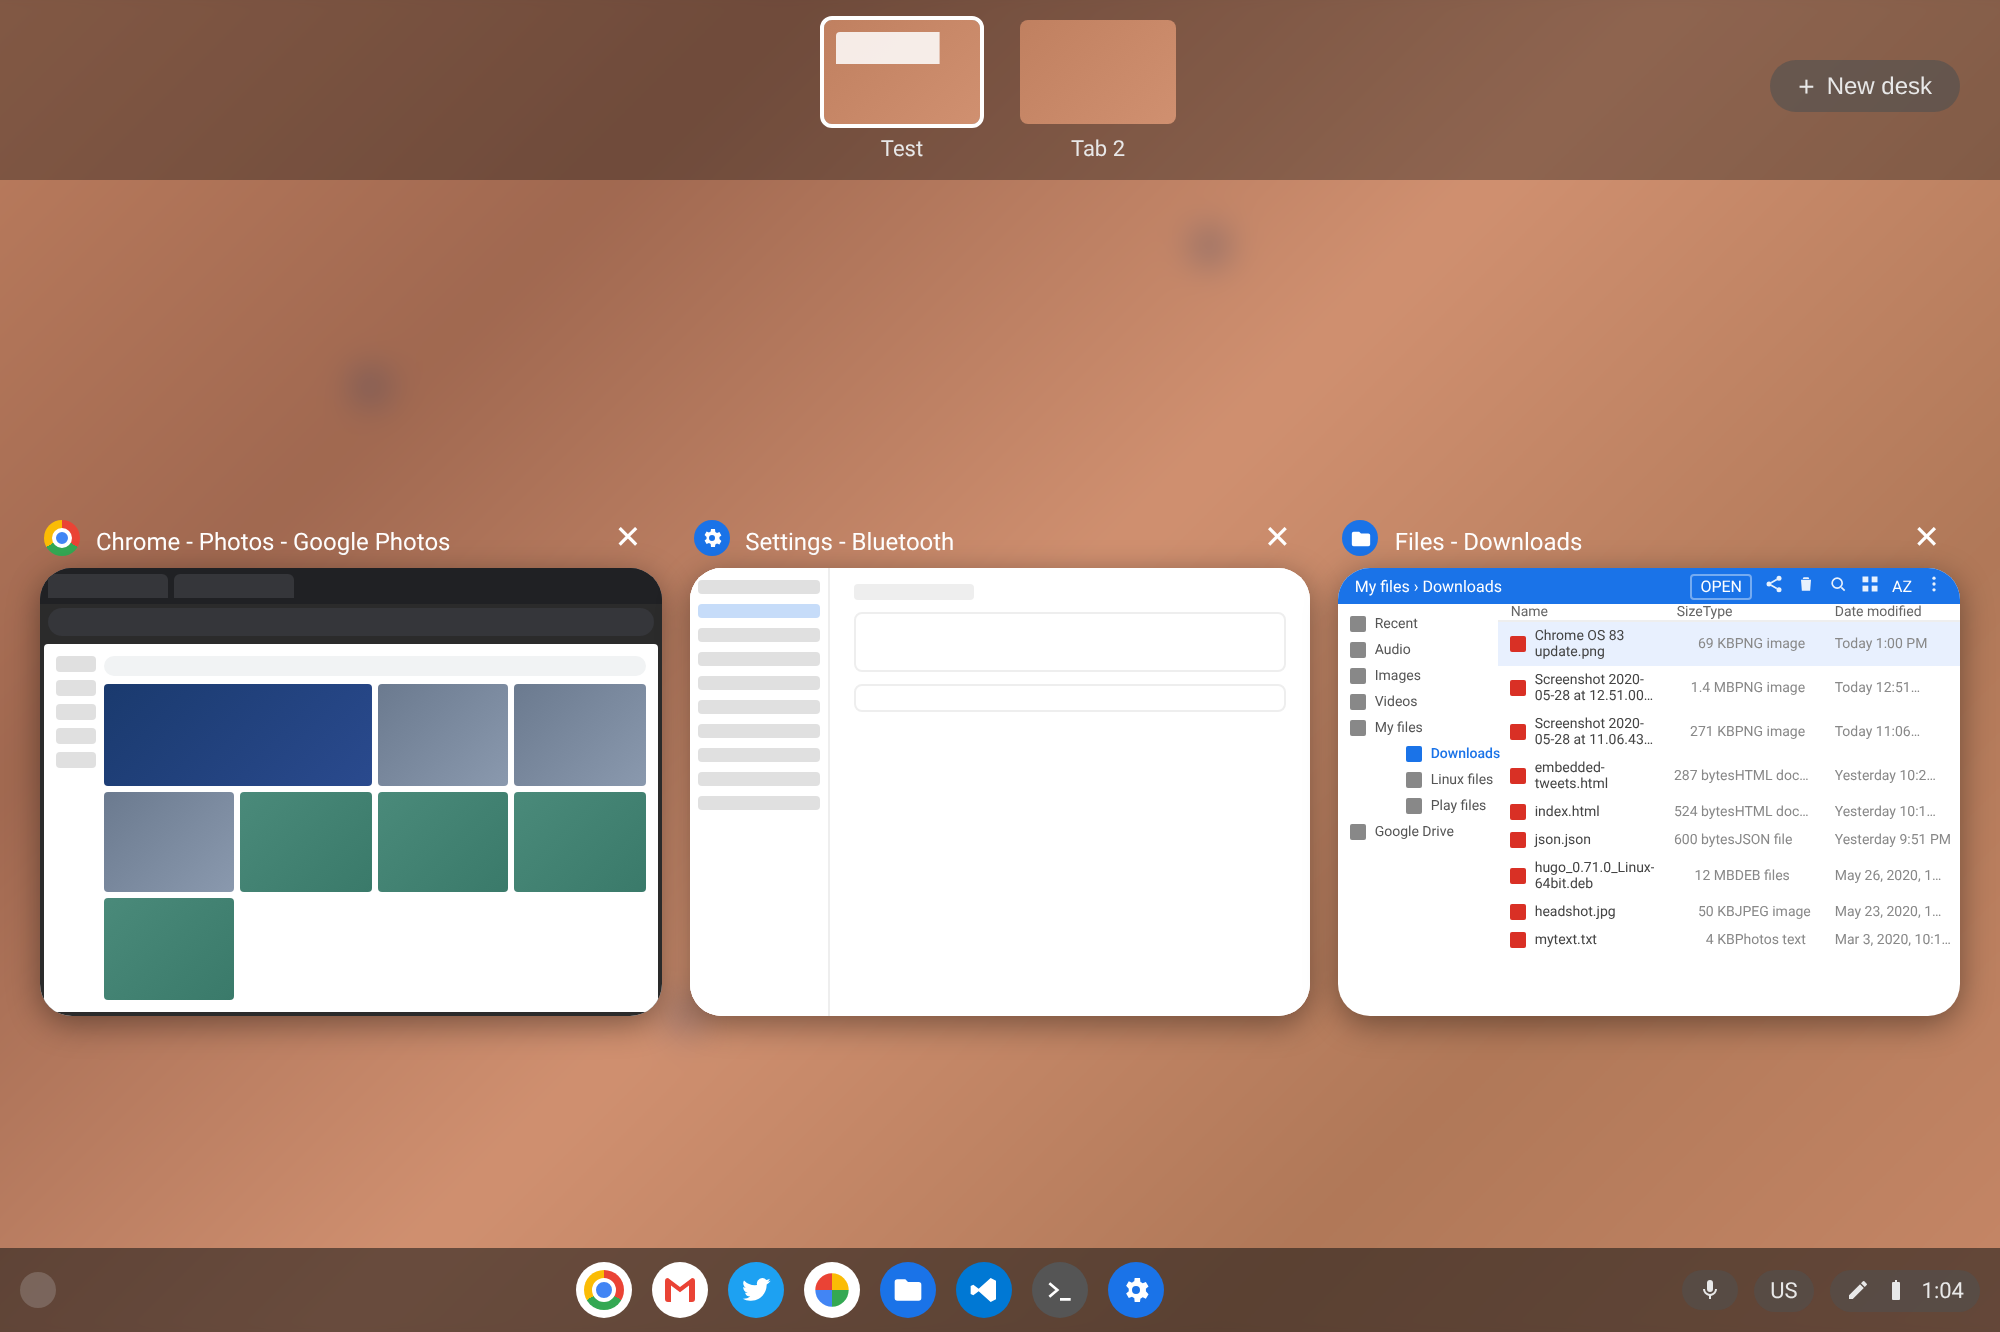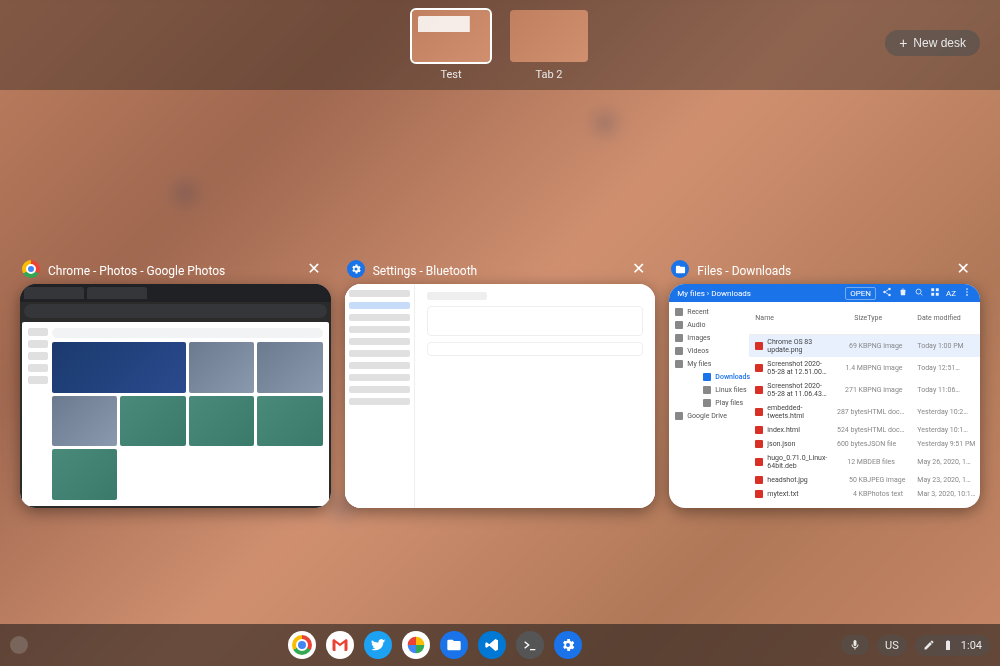--- a/index.html
+++ b/index.html
@@ -129,22 +129,22 @@
   .files-toolbar .tbtn{font-size:8px;padding:1px 4px;border:1px solid rgba(255,255,255,.4);border-radius:2px;}
   .files-toolbar .ticon{width:10px;height:10px;opacity:.9;}
   .files-body{flex:1;display:flex;}
   .files-side{width:80px;padding:6px;display:flex;flex-direction:column;gap:5px;color:#555;}
   .files-side .frow{display:flex;align-items:flex-start;gap:4px;font-size:7px;white-space:nowrap;}
   .files-side .frow.active{color:#1a73e8;font-weight:500;}
   .files-side .frow .fi{width:8px;height:8px;background:#888;border-radius:1px;flex-shrink:0;}
   .files-side .frow.active .fi{background:#1a73e8;}
   .files-side .sub{margin-left:28px;}
   .files-list{flex:1;display:flex;flex-direction:column;}
-  .files-head{display:flex;padding:12px 6px;font-size:7px;color:#666;border-bottom:1px solid #eee;}
-  .files-head .c1{flex:3;}.files-head .c2{width:40px;text-align:right;}.files-head .c3{width:50px;}.files-head .c4{width:60px;}
+  .files-head{display:flex;padding:0 6px;font-size:7px;color:#666;border-bottom:1px solid #eee;}
+  .files-head .c1{flex:3;}.files-head .c2{width:40px;text-align:right;}.files-head .c3{width:50px;}.files-head .c4{width:60px;margin-left:16px;}
   .files-row{display:flex;padding:3px 6px;font-size:7px;color:#444;align-items:center;}
   .files-row.sel{background:#e8f0fe;}
   .files-row .c1{flex:3;display:flex;align-items:center;gap:4px;overflow:hidden;}
   .files-row .c1 .fic{width:8px;height:8px;background:#d93025;border-radius:1px;flex-shrink:0;}
   .files-row .c2{width:40px;text-align:right;color:#888;}
   .files-row .c3{width:50px;color:#888;white-space:nowrap;overflow:hidden;}
   .files-row .c4{width:60px;color:#888;white-space:nowrap;overflow:hidden;}
 
   
   .shelf {

